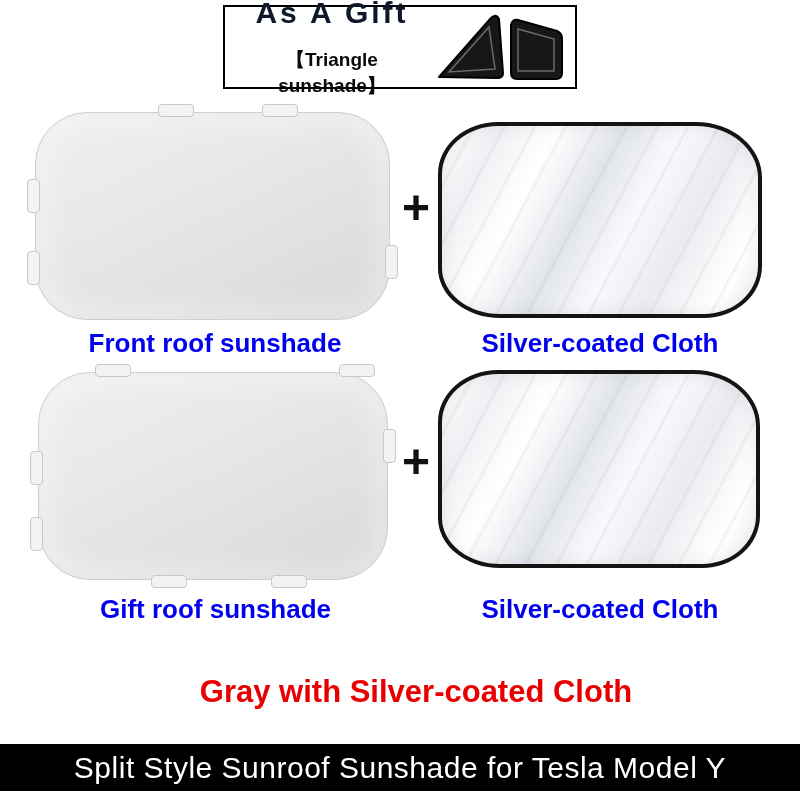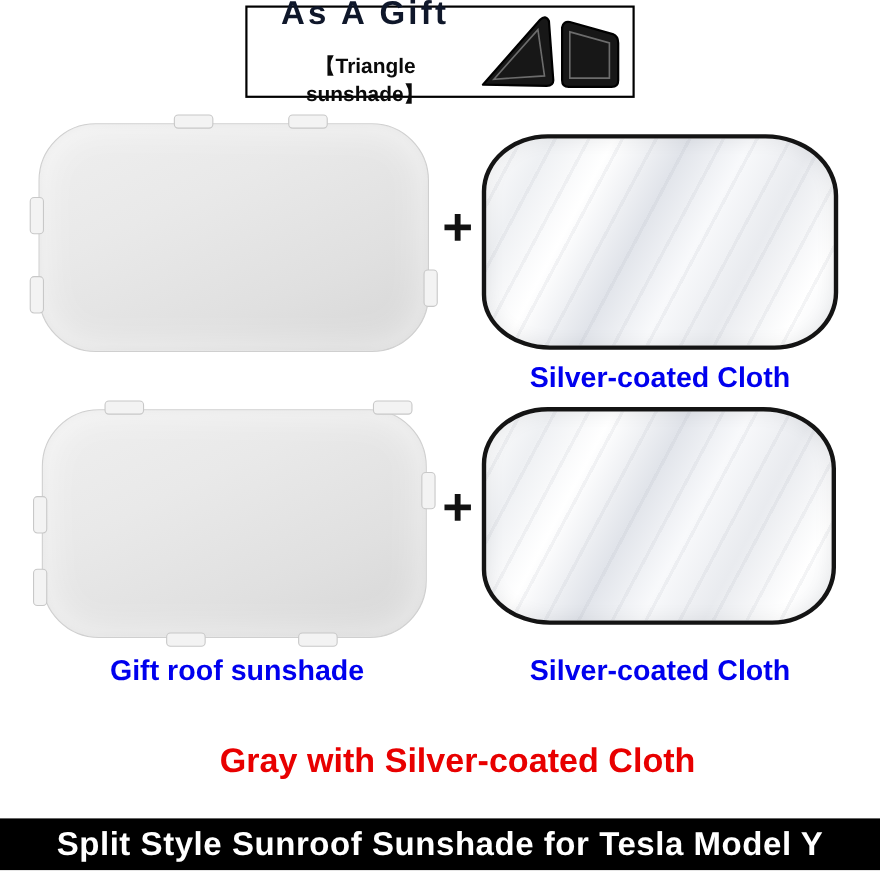--- a/index.html
+++ b/index.html
@@ -109,21 +109,21 @@
 
   
   .footer {
     position: absolute;
     left: 0; top: 744px; width: 800px; height: 47px;
     background: var(--footer-bg, #000);
     display: flex; align-items: center; justify-content: center;
   }
   .footer span {
     color: var(--footer-text, #fff);
-    font-size: 30px; font-weight: 700;
+    font-size: 30px; font-weight: 400;
     letter-spacing: 0.5px;
     white-space: nowrap;
   }
 </style>
 </head>
 <body>
 
 <div class="page">
 
   <div class="gift-banner">
@@ -143,20 +143,21 @@
 
   <div class="sunshade sunshade-front">
     <div class="clip clip-h" style="left:122px; top:-9px;"></div>
     <div class="clip clip-h" style="left:226px; top:-9px;"></div>
     <div class="clip clip-v" style="left:-9px;  top:66px;"></div>
     <div class="clip clip-v" style="left:-9px;  top:138px;"></div>
     <div class="clip clip-v" style="right:-9px; top:132px;"></div>
   </div>
   <div class="plus plus-1">+</div>
   <div class="cloth cloth-1"></div>
+  <div class="caption caption-front">Front roof sunshade</div>
   <div class="caption caption-cloth1">Silver-coated Cloth</div>
 
   <div class="sunshade sunshade-rear">
     <div class="clip clip-h" style="left:56px;  top:-9px;"></div>
     <div class="clip clip-h" style="left:300px; top:-9px;"></div>
     <div class="clip clip-v" style="left:-9px;  top:78px;"></div>
     <div class="clip clip-v" style="left:-9px;  top:144px;"></div>
     <div class="clip clip-v" style="right:-9px; top:56px;"></div>
     <div class="clip clip-h" style="left:112px; bottom:-9px;"></div>
     <div class="clip clip-h" style="left:232px; bottom:-9px;"></div>

